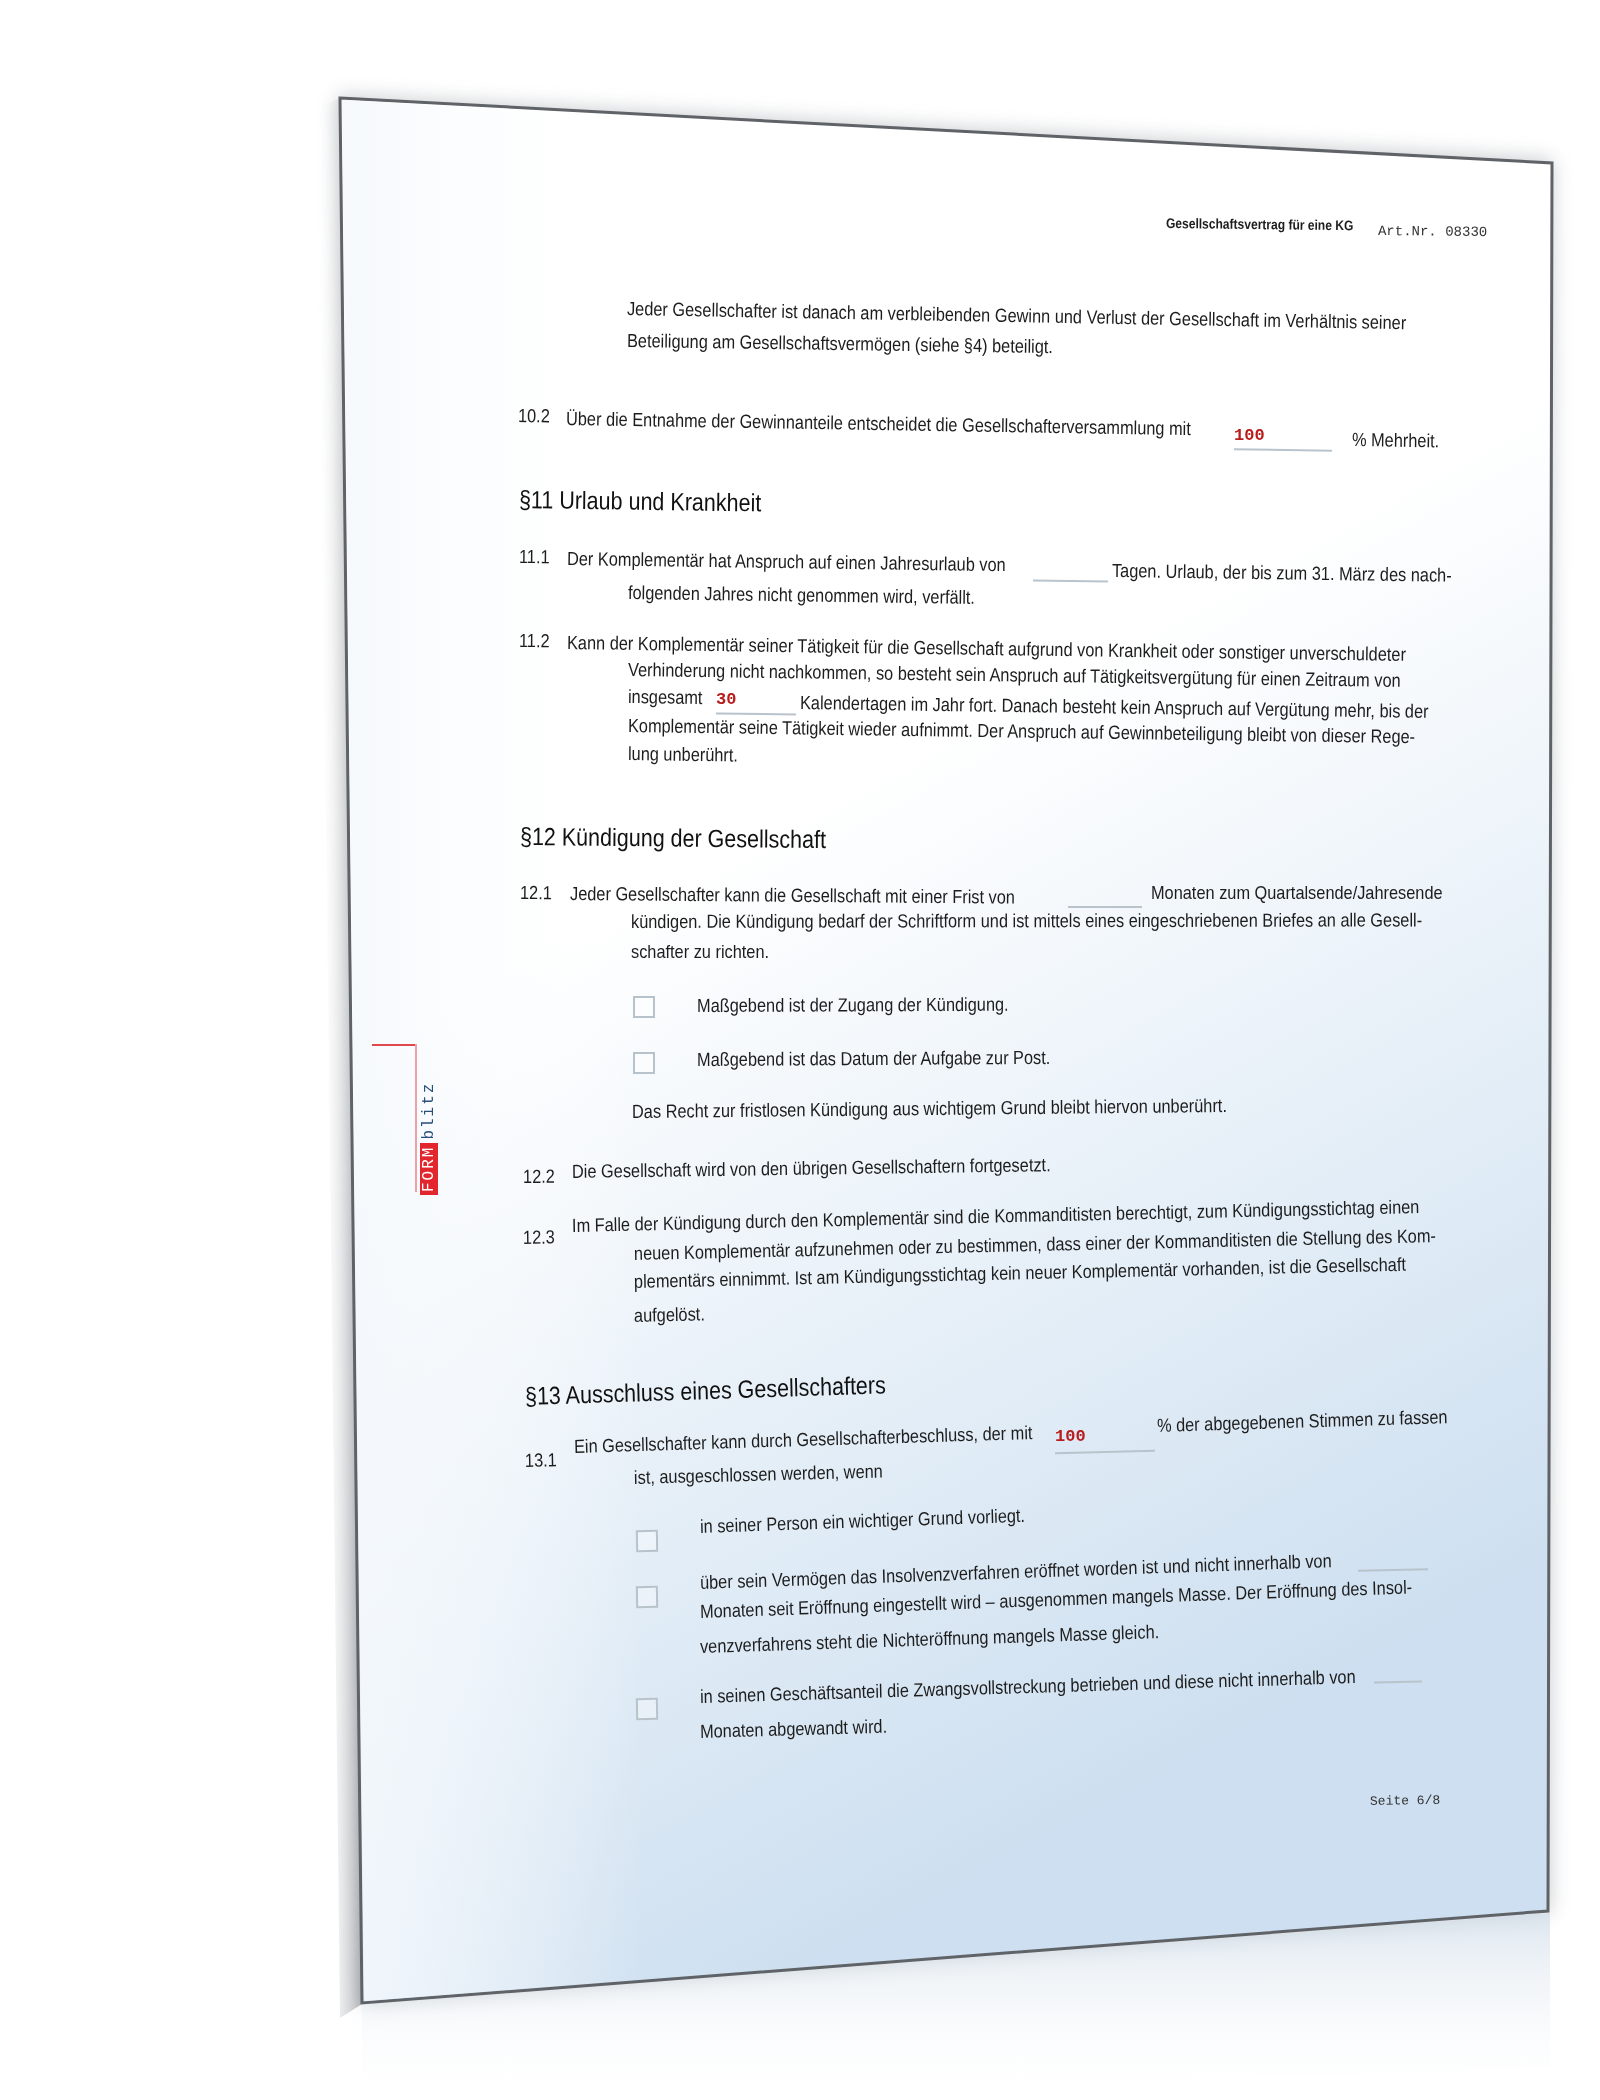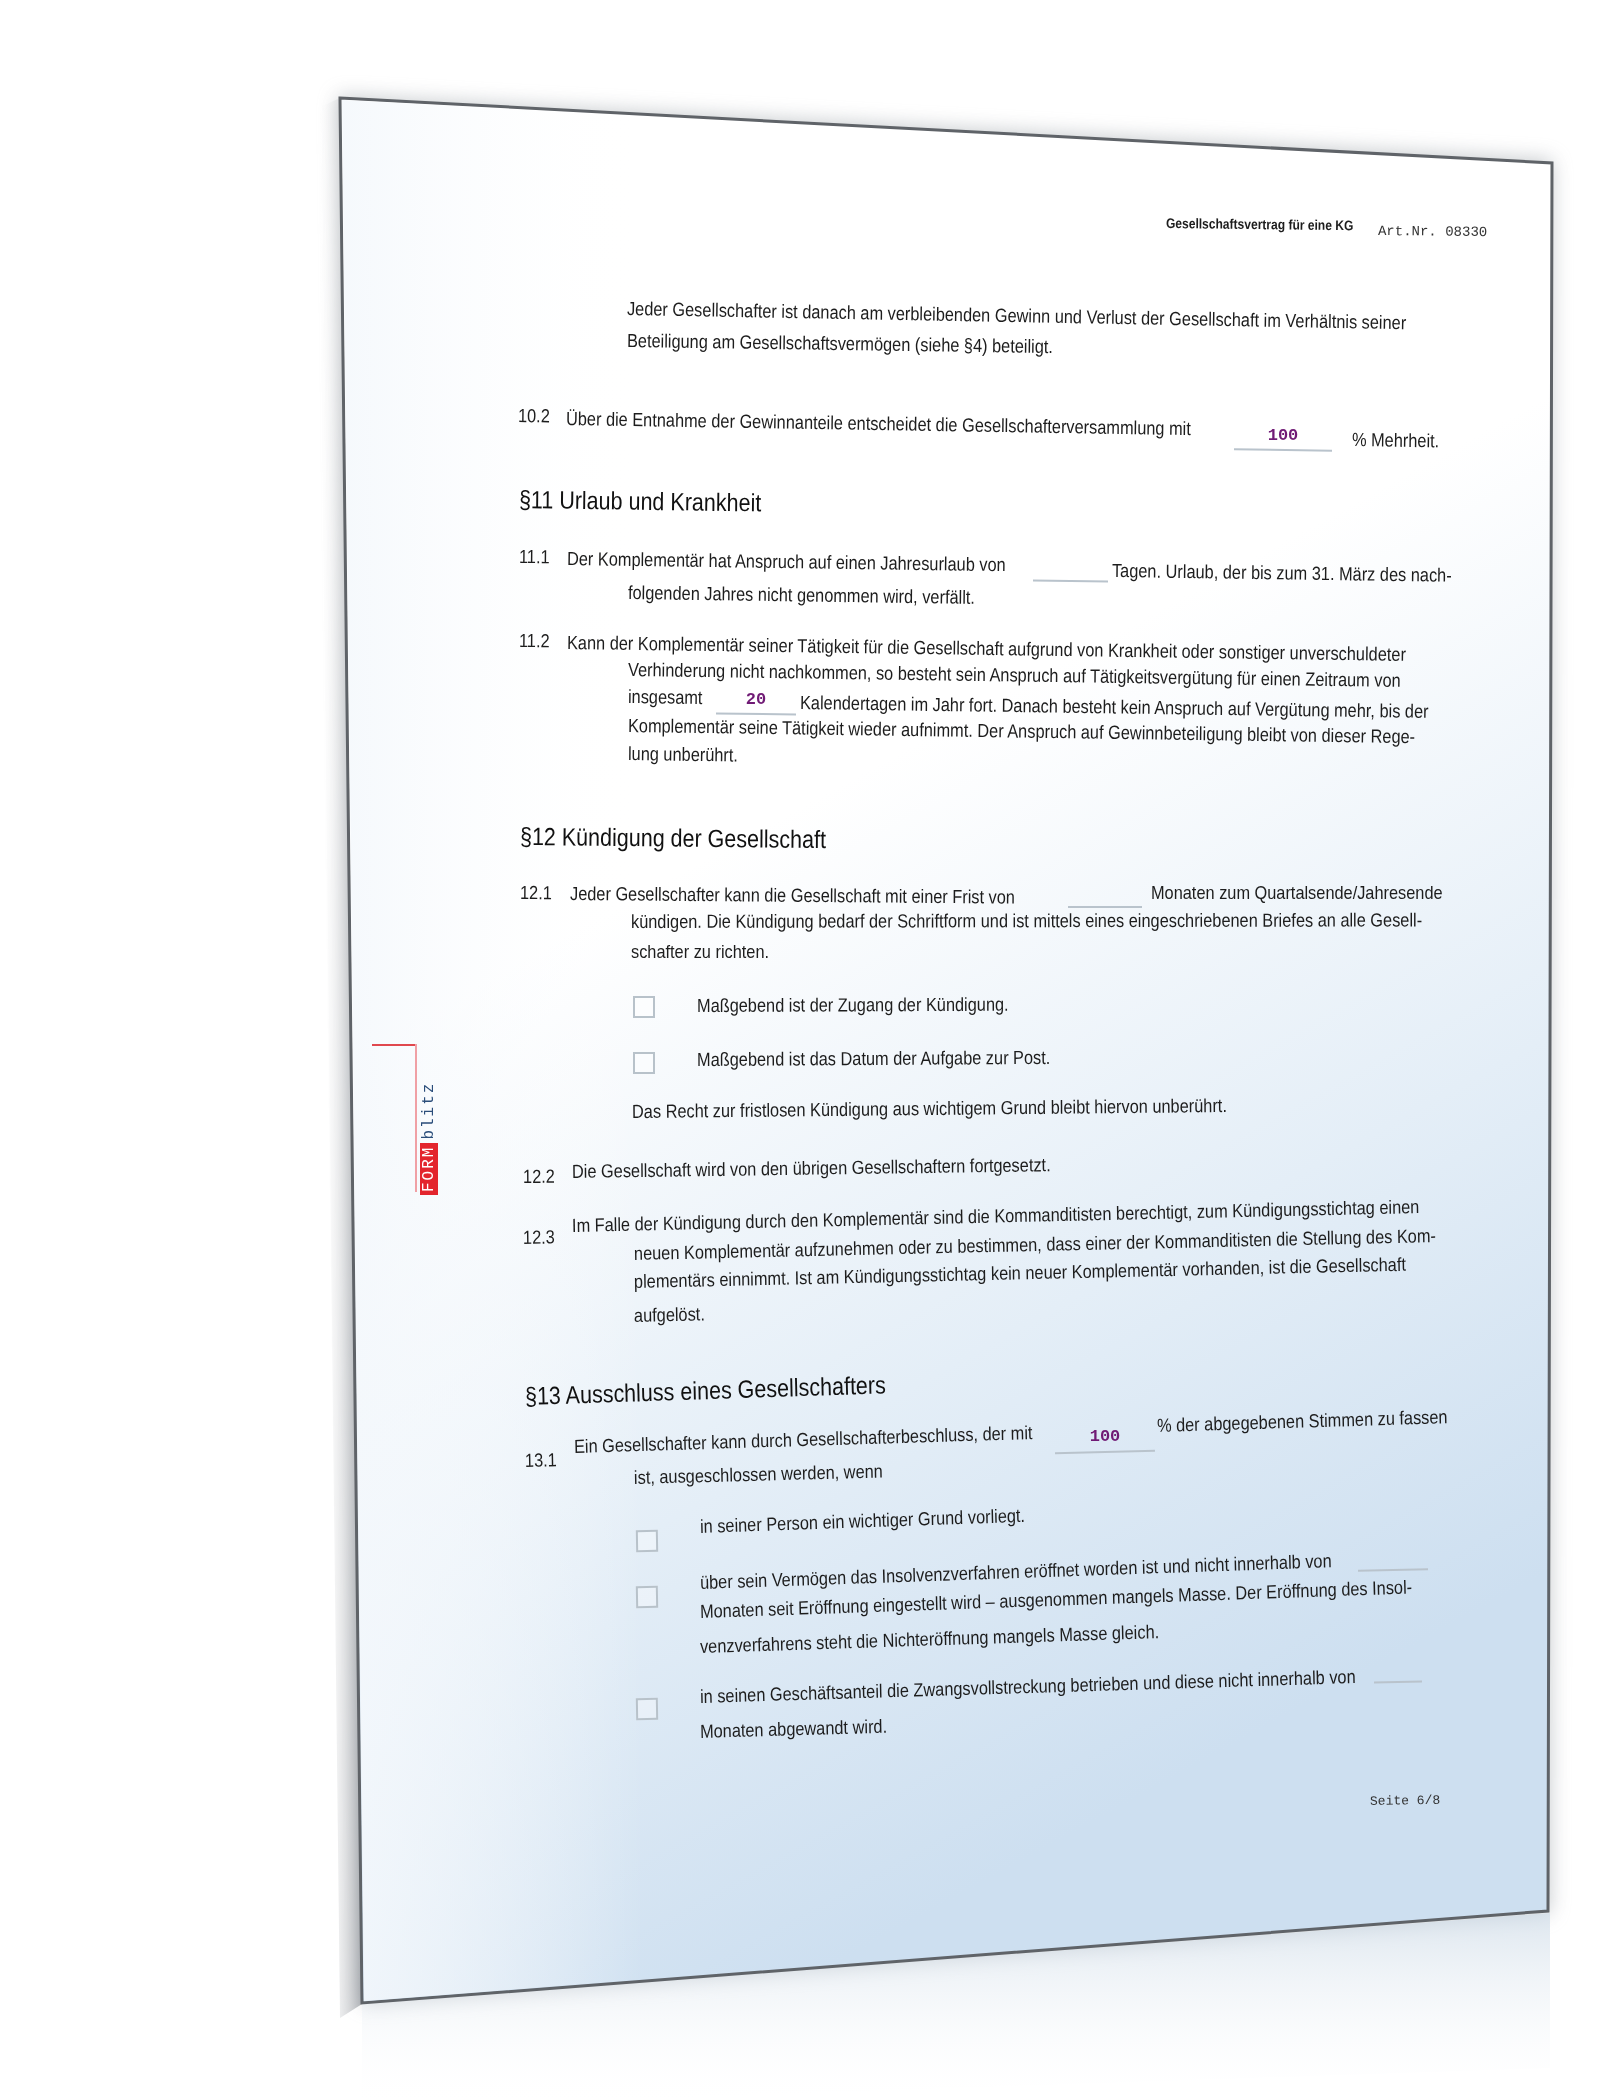--- a/index.html
+++ b/index.html
@@ -4,21 +4,21 @@
 <style>
   html,body{margin:0;padding:0;}
   body{width:1600px;height:2100px;position:relative;overflow:hidden;background:#ffffff;font-family:"Liberation Sans",sans-serif;}
   #stage{position:absolute;left:0;top:8px;width:1600px;height:2100px;padding-left:48px;}
   svg.page{position:absolute;left:0;top:0;}
   .t{position:absolute;white-space:nowrap;color:#1d1d1d;font-family:"Liberation Sans",sans-serif;font-size:19px;transform-origin:0 50%;transform:scaleX(0.86);letter-spacing:0;}
   .h{font-size:25px;font-weight:normal;color:#111;}
   .hdr{font-size:14px;font-weight:bold;}
   .mono{font-family:"Liberation Mono",monospace;font-size:14px;color:#333;}
   .blank{position:absolute;border-bottom:2px solid #b9c3cc;height:0;}
-  .blankval{position:absolute;font-family:"Liberation Mono",monospace;font-size:17px;font-weight:bold;color:#701a75;text-align:center;}
+  .blankval{position:absolute;font-family:"Liberation Mono",monospace;font-size:17px;font-weight:bold;color:#b91c1c;text-align:left;}
   .cb{position:absolute;width:22px;height:22px;border:2px solid #b8c2ca;background:rgba(255,255,255,0.35);box-sizing:border-box;}
   .logo-line-h{position:absolute;left:372px;top:1036px;width:44px;height:2px;background:#e0484e;}
   .logo-line-v{position:absolute;left:415px;top:1036px;width:2px;height:148px;background:#f0a0a5;}
   .logo-text{position:absolute;left:418px;top:1187px;transform-origin:0 0;transform:rotate(-90deg);white-space:nowrap;font-family:"Liberation Mono",monospace;font-size:16px;letter-spacing:2px;height:22px;line-height:22px;}
   .logo-form{background:#e3252d;color:#fff;padding:0 3px;}
   .logo-blitz{color:#2a4d7a;padding:0 3px;}
 </style>
 </head>
 <body>
 
@@ -76,21 +76,21 @@
   <div class="t" style="left:567px;top:540px;transform:scaleX(0.86) rotate(0.7deg);">Der Komplementär hat Anspruch auf einen Jahresurlaub von</div>
   <div class="blank" style="left:1033px;top:572px;width:75px;transform:rotate(0.7deg);"><span></span></div>
   <div class="t" style="left:1112px;top:552px;transform:scaleX(0.86) rotate(0.7deg);">Tagen. Urlaub, der bis zum 31. März des nach-</div>
   <div class="t" style="left:628px;top:574px;transform:scaleX(0.86) rotate(0.7deg);">folgenden Jahres nicht genommen wird, verfällt.</div>
 
   <div class="t" style="left:519px;top:622px;transform:scaleX(0.86) rotate(0.7deg);">11.2</div>
   <div class="t" style="left:567px;top:624px;transform:scaleX(0.86) rotate(0.7deg);">Kann der Komplementär seiner Tätigkeit für die Gesellschaft aufgrund von Krankheit oder sonstiger unverschuldeter</div>
   <div class="t" style="left:628px;top:651px;transform:scaleX(0.86) rotate(0.7deg);">Verhinderung nicht nachkommen, so besteht sein Anspruch auf Tätigkeitsvergütung für einen Zeitraum von</div>
   <div class="t" style="left:628px;top:678px;transform:scaleX(0.86) rotate(0.7deg);">insgesamt</div>
   <div class="blank" style="left:716px;top:705px;width:80px;transform:rotate(0.7deg);"></div>
-  <div class="blankval" style="left:716px;top:682px;width:80px;">20</div>
+  <div class="blankval" style="left:716px;top:682px;width:80px;">30</div>
   <div class="t" style="left:800px;top:684px;transform:scaleX(0.86) rotate(0.7deg);">Kalendertagen im Jahr fort. Danach besteht kein Anspruch auf Vergütung mehr, bis der</div>
   <div class="t" style="left:628px;top:707px;transform:scaleX(0.86) rotate(0.7deg);">Komplementär seine Tätigkeit wieder aufnimmt. Der Anspruch auf Gewinnbeteiligung bleibt von dieser Rege-</div>
   <div class="t" style="left:628px;top:735px;transform:scaleX(0.86) rotate(0.7deg);">lung unberührt.</div>
 
   <div class="t h" style="left:520px;top:814px;transform:scaleX(0.86) rotate(0.5deg);">§12 Kündigung der Gesellschaft</div>
   <div class="t" style="left:520px;top:874px;transform:scaleX(0.86) rotate(0.4deg);">12.1</div>
   <div class="t" style="left:570px;top:875px;transform:scaleX(0.86) rotate(0.4deg);">Jeder Gesellschafter kann die Gesellschaft mit einer Frist von</div>
   <div class="blank" style="left:1068px;top:898px;width:74px;"><span></span></div>
   <div class="t" style="left:1151px;top:874px;transform:scaleX(0.86);">Monaten zum Quartalsende/Jahresende</div>
   <div class="t" style="left:631px;top:903px;transform:scaleX(0.86) rotate(-0.1deg);">kündigen. Die Kündigung bedarf der Schriftform und ist mittels eines eingeschriebenen Briefes an alle Gesell-</div>

